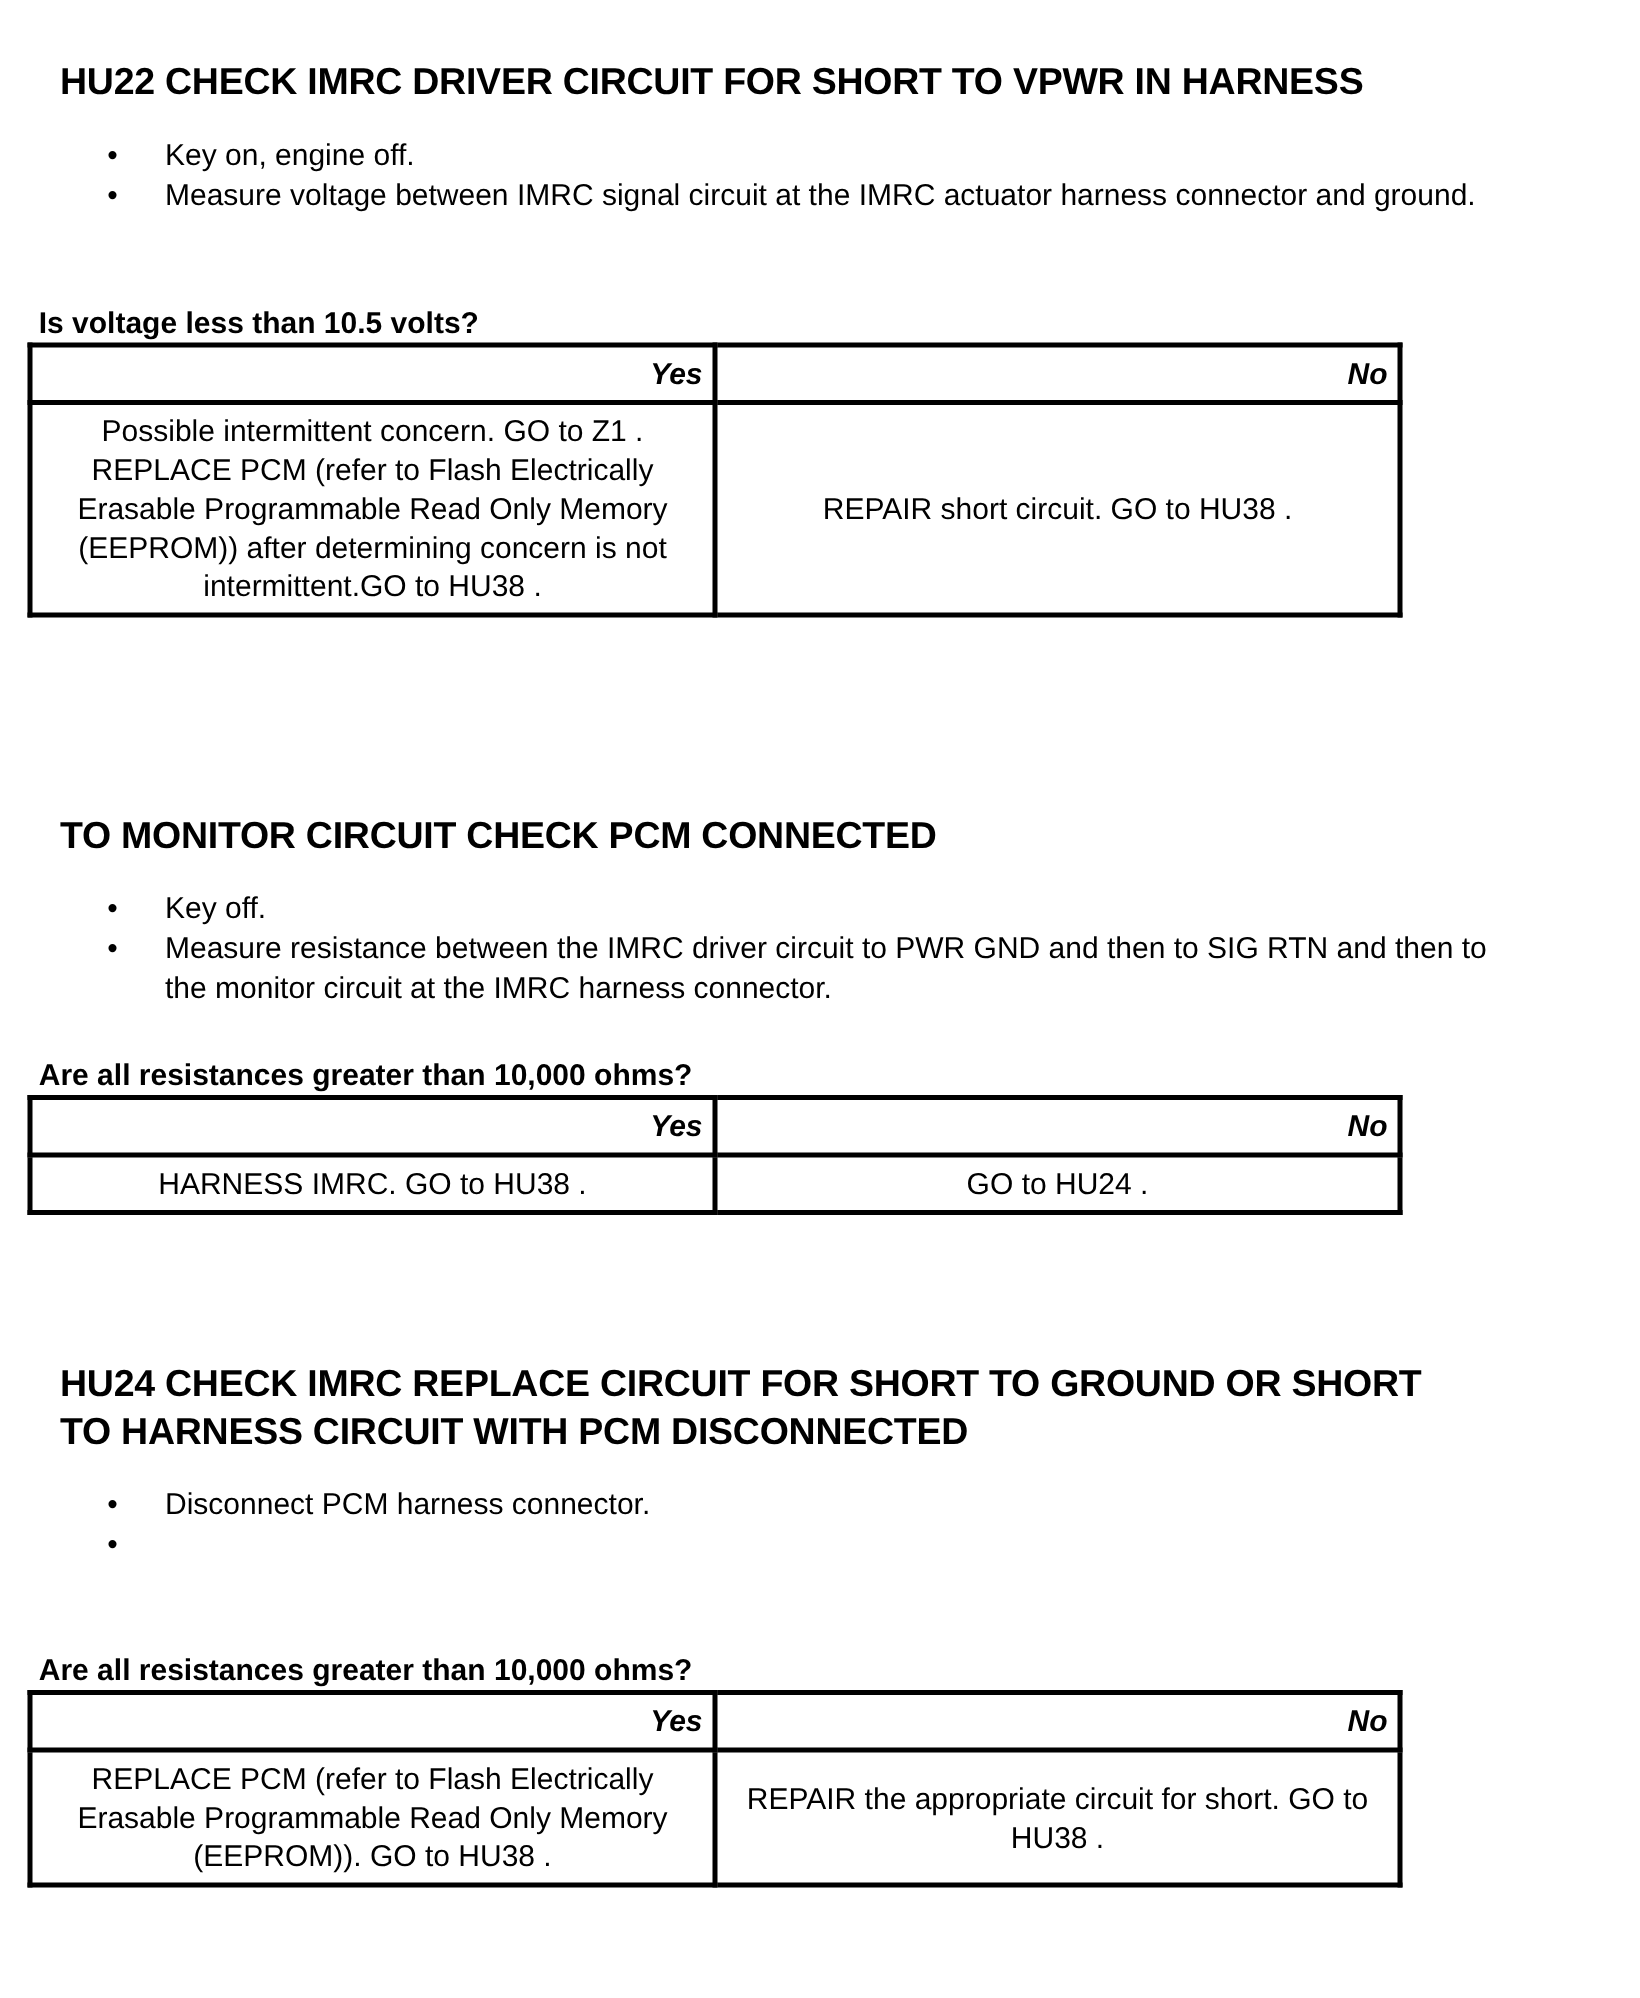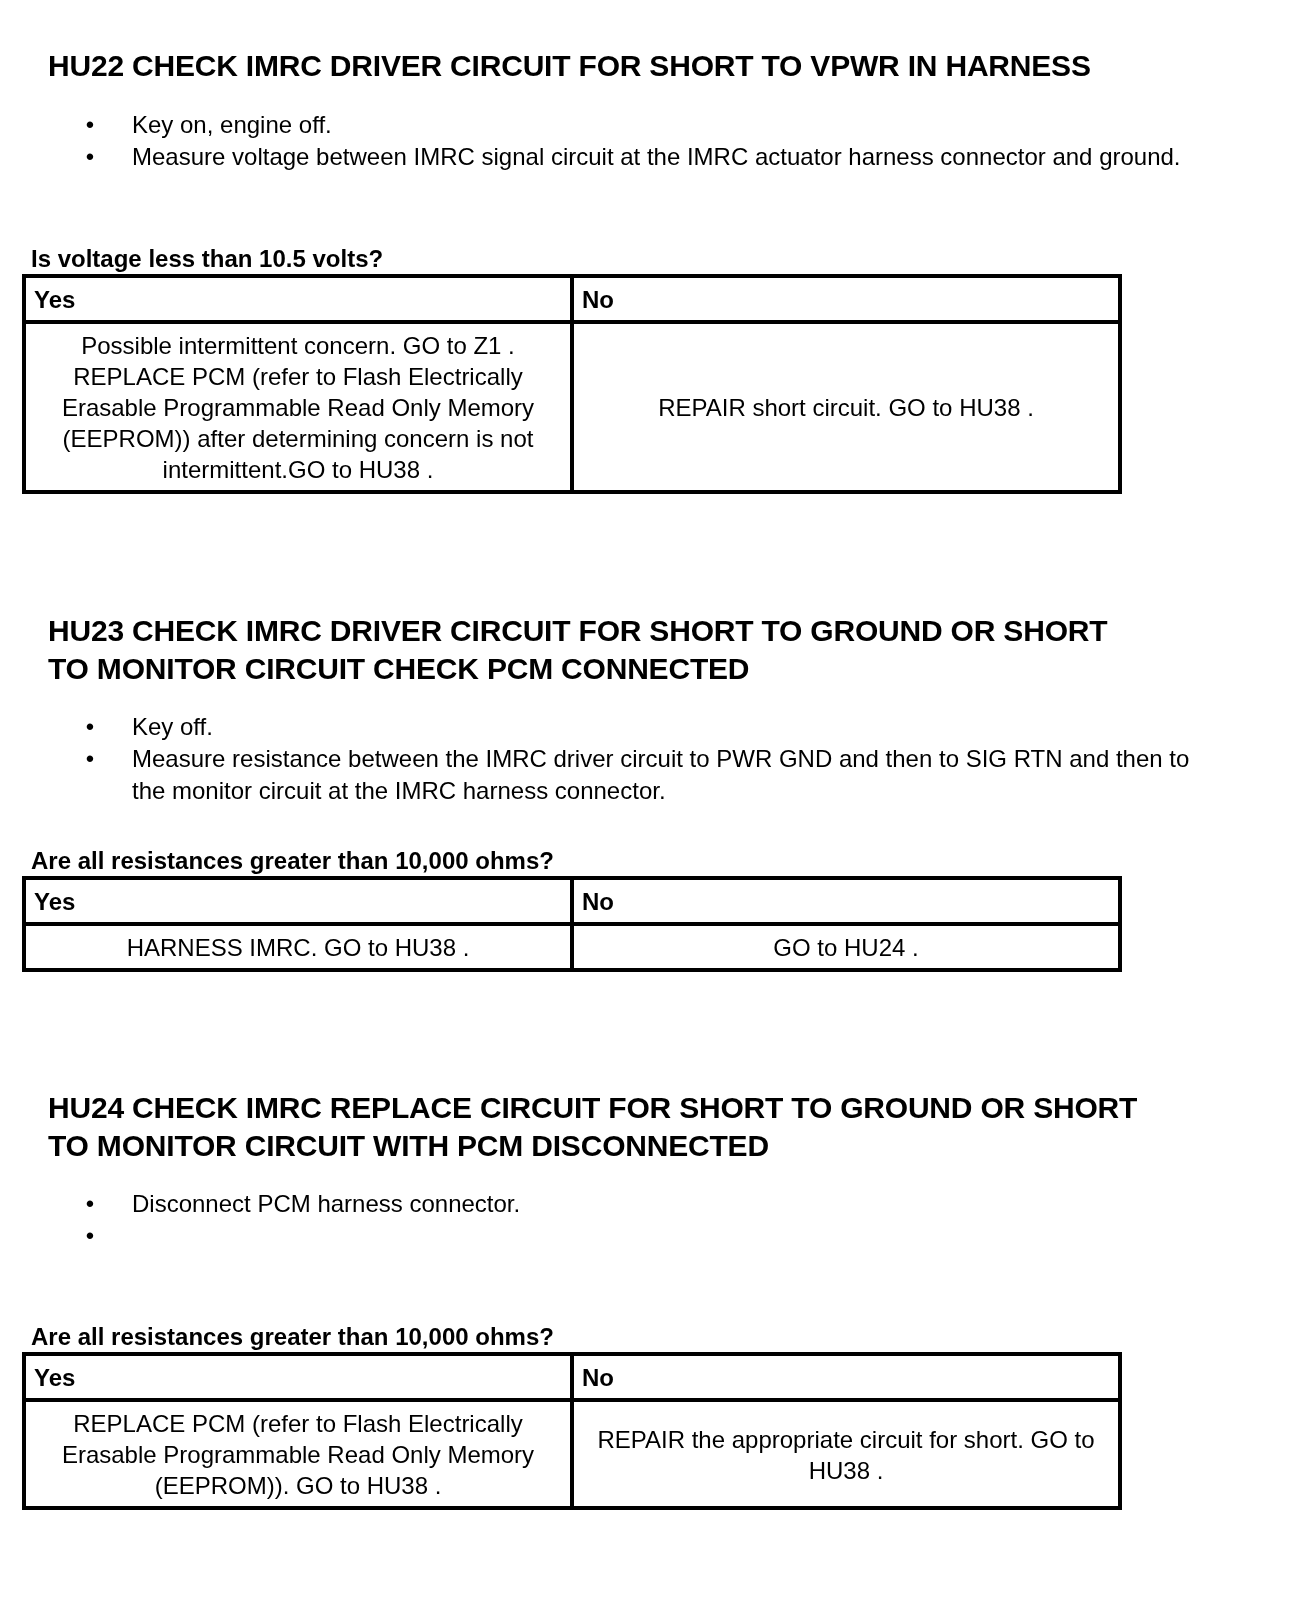--- a/index.html
+++ b/index.html
@@ -52,23 +52,24 @@
       line-height: 31px;
     }
     table.decision td, table.decision th {
       border: 4px solid #000;
       padding: 6px 8px 5px 8px;
       width: 50%;
       vertical-align: middle;
     }
     table.decision th {
       font-weight: bold;
-      text-align: left;
+      text-align: right;
       height: 34px;
       padding: 4px 8px;
+      font-style: italic;
     }
     table.decision td { text-align: center; }
   </style>
 </head>
 <body>
 
 <div class="section" style="top:31px;">
   <h2 class="heading">
     <span>HU22 CHECK IMRC DRIVER CIRCUIT FOR SHORT TO VPWR IN HARNESS</span>
   </h2>
@@ -90,21 +91,21 @@
   </tr>
   <tr>
     <td>Possible intermittent concern. GO to Z1 . REPLACE PCM (refer to Flash Electrically Erasable Programmable Read Only Memory (EEPROM)) after determining concern is not intermittent.GO to HU38 .</td>
     <td>REPAIR short circuit. GO to HU38 .</td>
   </tr>
 </tbody>
   </table>
 
 <div class="section" style="top:596px;">
   <h2 class="heading">
-    <span>HU23 CHECK IMRC DRIVER CIRCUIT FOR SHORT TO GROUND OR SHORT</span><br>
+    <br>
     <span>TO MONITOR CIRCUIT CHECK PCM CONNECTED</span>
   </h2>
 </div>
 <div class="section" style="top:711px;">
   <ul class="steps">
     <li><span class="bullet">•</span><span>Key off.</span></li>
     <li style="padding-right:70px;"><span class="bullet">•</span><span>Measure resistance between the IMRC driver circuit to PWR GND and then to SIG RTN and then to the monitor circuit at the IMRC harness connector.</span></li>
   </ul>
 </div>
 <div class="section" style="top:847px;left:31px;">
@@ -119,21 +120,21 @@
   <tr>
     <td>HARNESS IMRC. GO to HU38 .</td>
     <td>GO to HU24 .</td>
   </tr>
 </tbody>
   </table>
 
 <div class="section" style="top:1073px;">
   <h2 class="heading">
     <span>HU24 CHECK IMRC REPLACE CIRCUIT FOR SHORT TO GROUND OR SHORT</span><br>
-    <span>TO MONITOR CIRCUIT WITH PCM DISCONNECTED</span>
+    <span>TO HARNESS CIRCUIT WITH PCM DISCONNECTED</span>
   </h2>
 </div>
 <div class="section" style="top:1188px;">
   <ul class="steps">
     <li><span class="bullet">•</span><span>Disconnect PCM harness connector.</span></li>
     <li style="padding-right:90px;"><span class="bullet">•</span></li>
   </ul>
 </div>
 <div class="section" style="top:1323px;left:31px;">
   <p class="question">Are all resistances greater than 10,000 ohms?</p>

